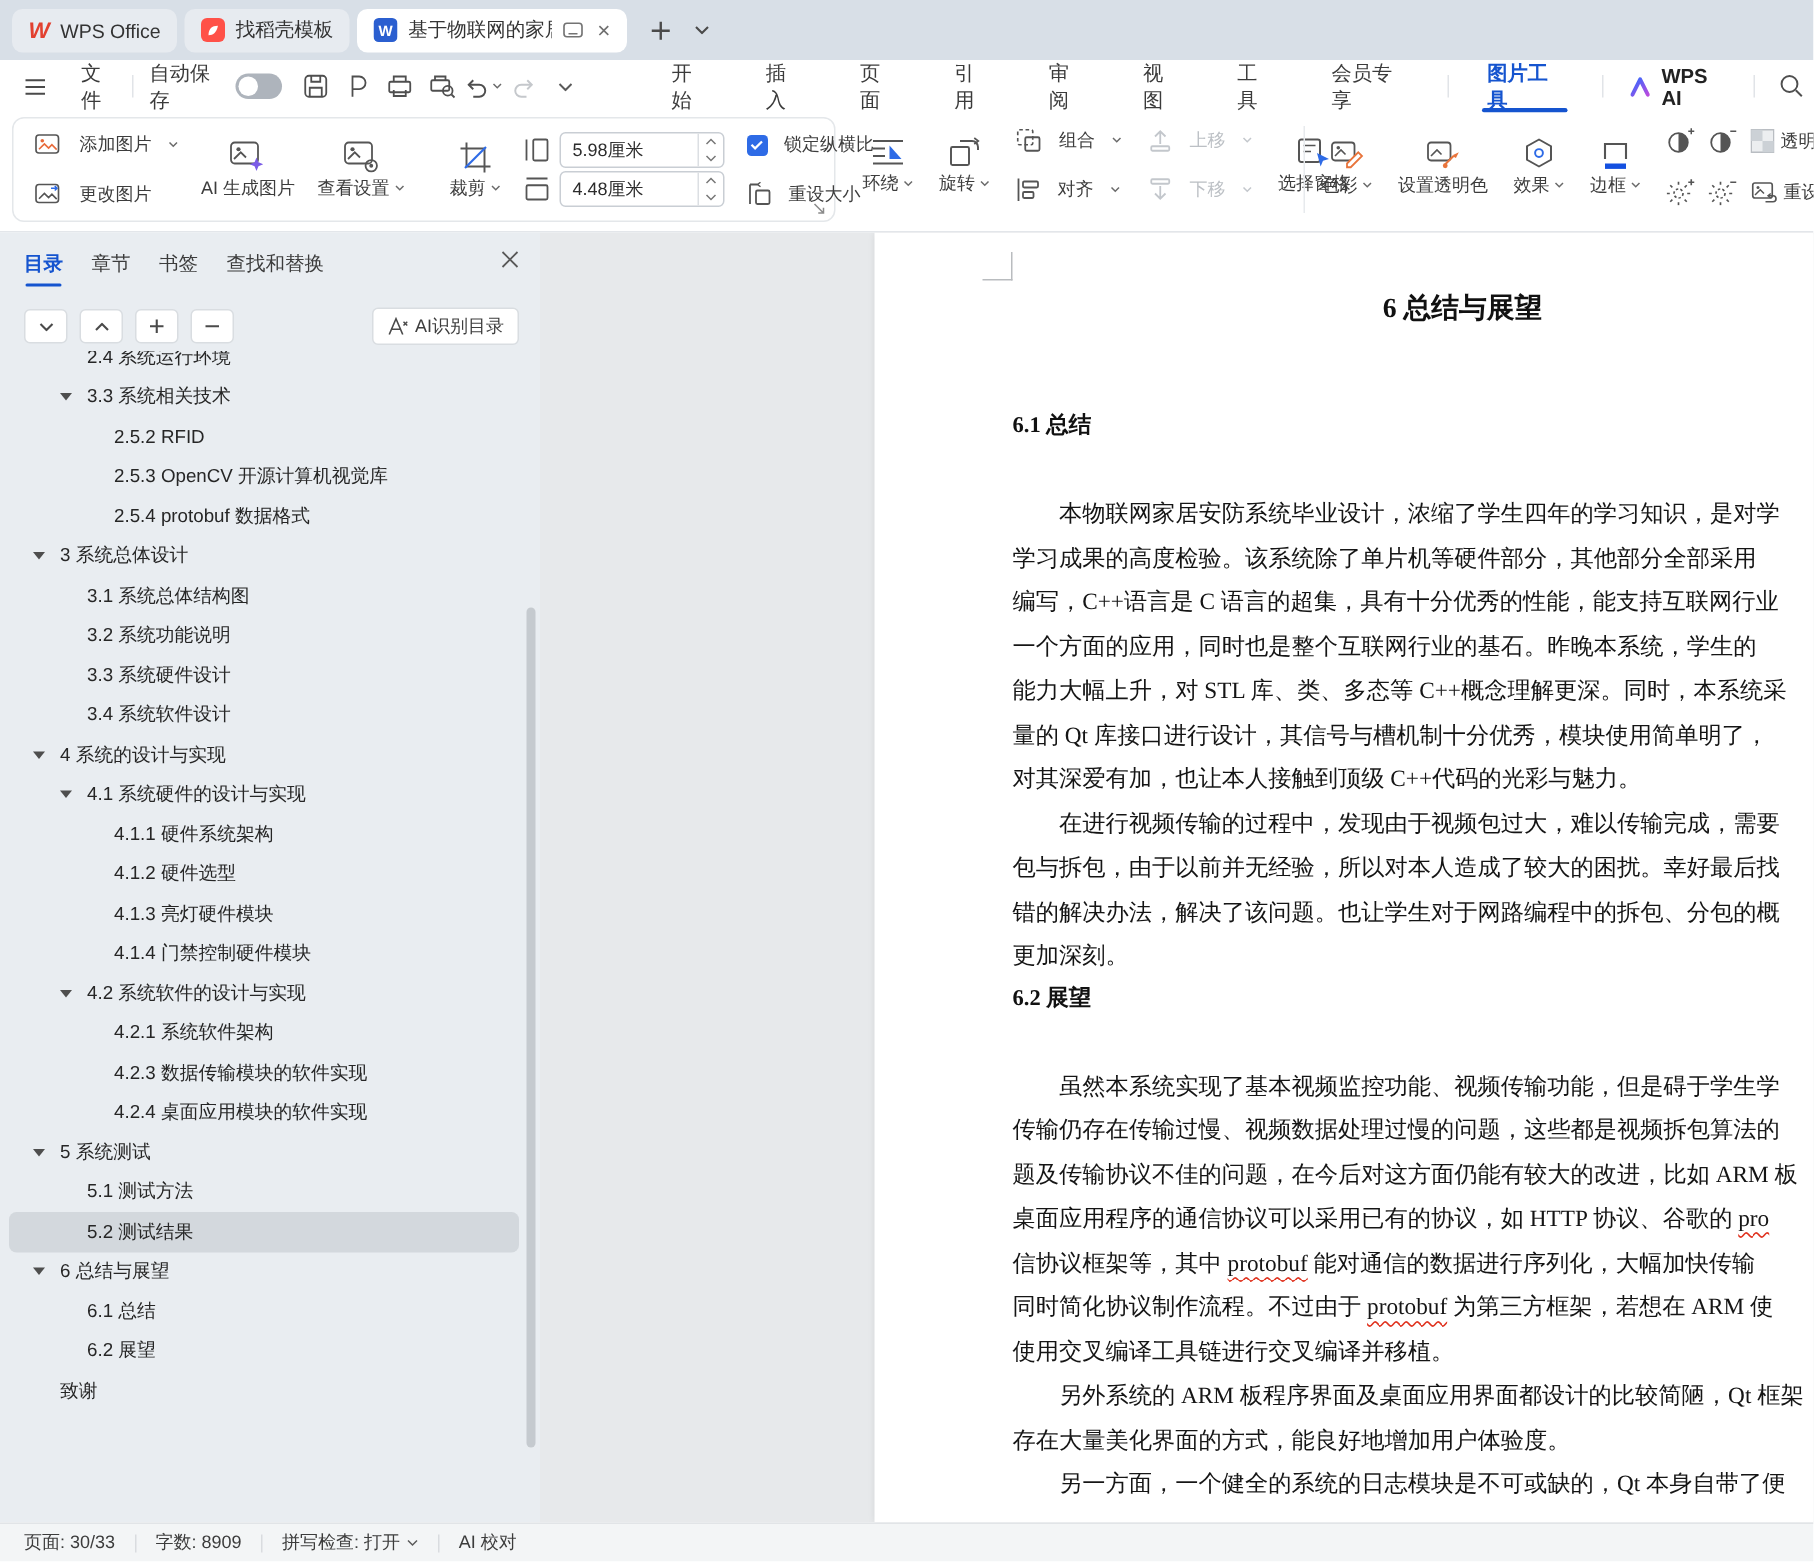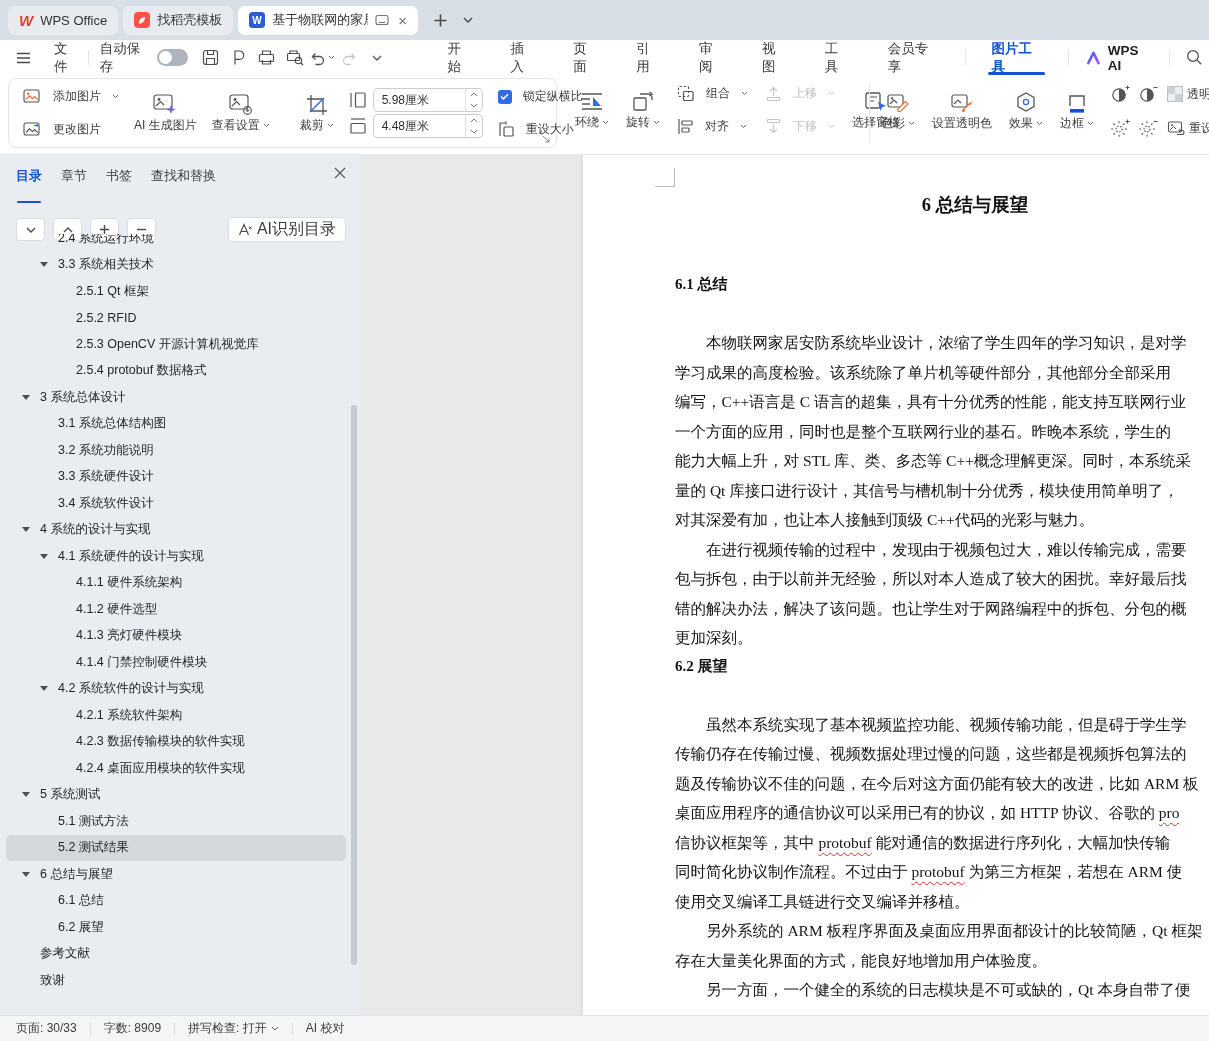--- a/index.html
+++ b/index.html
@@ -42,27 +42,27 @@
   .cb{width:14px;height:14px;border-radius:3px;background:#2e6be6;display:flex;align-items:center;justify-content:center}
   .expander{position:absolute;right:5px;bottom:3px}
   .rgroup{position:absolute;top:7px;display:flex;align-items:center;gap:17px}
   .g2{left:575px}
   .g3{left:881px}
   .disabled{color:#bcc0c5}
   .iconpairrow{display:flex;align-items:center;gap:9px;font-size:12px;color:#3d3d3d;white-space:nowrap}
   
   .sidebar{position:absolute;left:0;top:155px;width:360px;height:860px;background:#e9edf1;overflow:hidden}
   .side-tabs{display:flex;gap:19px;padding:12px 16px 0;font-size:13px;color:#3c3c3c;position:relative;align-items:center}
-  .side-tab{position:relative;padding-bottom:18px;cursor:default}
+  .side-tab{position:relative;padding-bottom:6px;cursor:default}
   .side-tab.active{color:#1554cf;font-weight:600}
   .side-tab.active::after{content:"";position:absolute;left:1px;right:1px;bottom:0;height:2.5px;background:#1554cf;border-radius:2px}
   .side-close{position:absolute;right:14px;top:12px}
   .side-toolbar{display:flex;gap:8px;margin:14px 14px 0 16px;align-items:center}
   .sbtn{width:29px;height:23px;background:#fff;border:1px solid #d9dde1;border-radius:4px;display:flex;align-items:center;justify-content:center}
-  .ai-toc{margin-left:auto;height:25px;background:#fff;border:1px solid #d9dde1;border-radius:4px;display:flex;align-items:center;gap:5px;padding:0 9px;font-size:16px;color:#3d3d3d;white-space:nowrap}
+  .ai-toc{margin-left:auto;height:25px;background:#fff;border:1px solid #d9dde1;border-radius:4px;display:flex;align-items:center;gap:5px;padding:0 9px;font-size:12px;color:#3d3d3d;white-space:nowrap}
   .toc{position:absolute;top:79px;left:0;right:10px;bottom:0;overflow:hidden}
   .toc-inner{margin-top:-9px}
   .toc-row{height:26.5px;display:flex;align-items:center;font-size:12.5px;color:#262626;margin:0 4px 0 6px;white-space:nowrap;overflow:hidden}
   .toc-row.lvl1{padding-left:16px}
   .toc-row.lvl2{padding-left:34px}
   .toc-row.lvl3{padding-left:52px}
   .toc-row.sel{background:#d3d8dd;border-radius:5px}
   .toc-arrow{width:18px;display:flex;align-items:center}
   .toc-arrow.exp::before{content:"";width:0;height:0;border-left:4px solid transparent;border-right:4px solid transparent;border-top:5px solid #4e4e4e}
   .side-sb{position:absolute;right:3px;top:250px;width:6px;height:560px;border-radius:3px;background:#c5cacf}
@@ -617,24 +617,20 @@
         <div class="toc-row lvl2">
           <span class="toc-arrow"></span>
           <span>2.4 系统运行环境</span>
         </div>
         <div class="toc-row lvl2">
           <span class="toc-arrow exp"></span>
           <span>3.3 系统相关技术</span>
         </div>
         <div class="toc-row lvl3">
           <span class="toc-arrow"></span>
-          <span>2.5.1 Qt 框架</span>
-        </div>
-        <div class="toc-row lvl3">
-          <span class="toc-arrow"></span>
           <span>2.5.2 RFID</span>
         </div>
         <div class="toc-row lvl3">
           <span class="toc-arrow"></span>
           <span>2.5.3 OpenCV 开源计算机视觉库</span>
         </div>
         <div class="toc-row lvl3">
           <span class="toc-arrow"></span>
           <span>2.5.4 protobuf 数据格式</span>
         </div>
@@ -714,24 +710,20 @@
           <span class="toc-arrow exp"></span>
           <span>6 总结与展望</span>
         </div>
         <div class="toc-row lvl2">
           <span class="toc-arrow"></span>
           <span>6.1 总结</span>
         </div>
         <div class="toc-row lvl2">
           <span class="toc-arrow"></span>
           <span>6.2 展望</span>
-        </div>
-        <div class="toc-row lvl1">
-          <span class="toc-arrow"></span>
-          <span>参考文献</span>
         </div>
         <div class="toc-row lvl1">
           <span class="toc-arrow"></span>
           <span>致谢</span>
         </div>
       </div>
   </div>
   <span class="side-sb"></span>
 </div>
 

